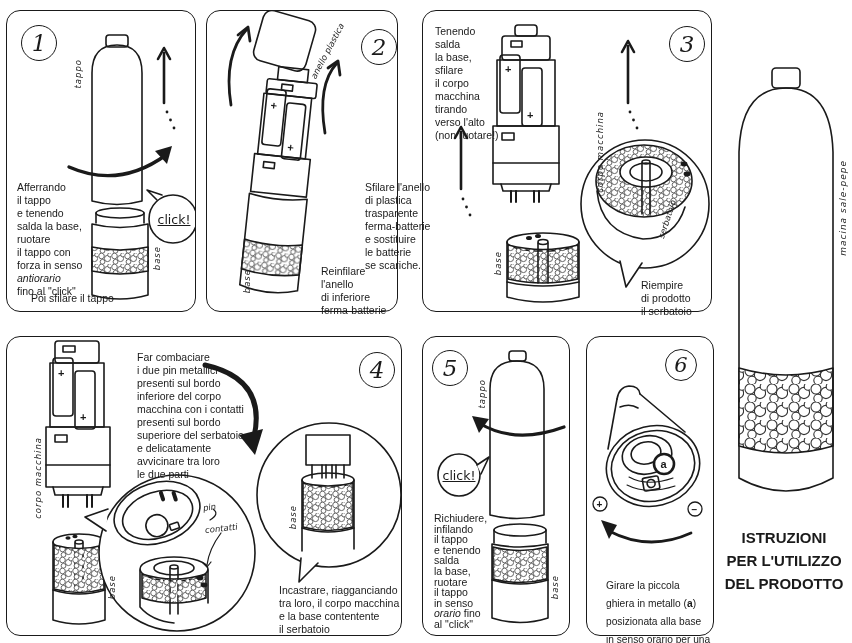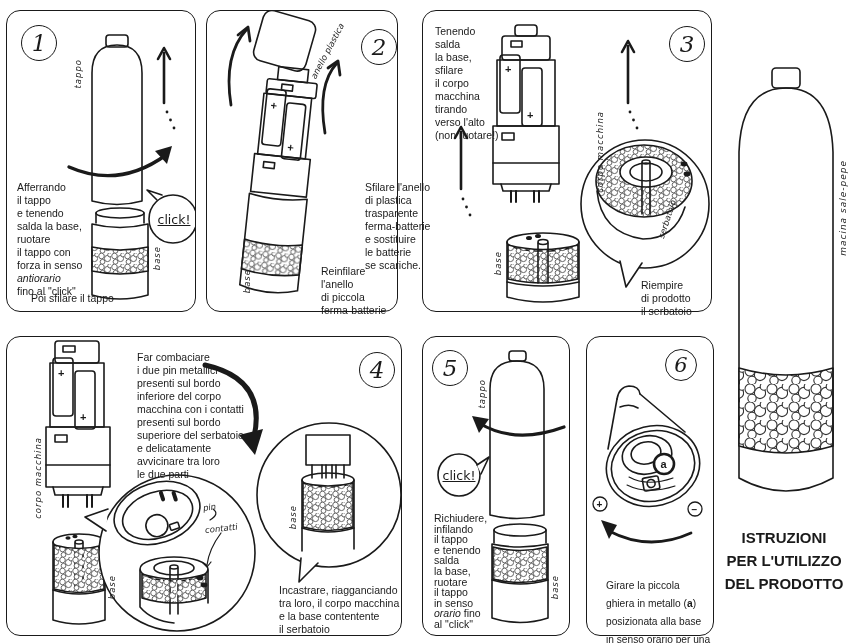--- a/index.html
+++ b/index.html
@@ -118,21 +118,21 @@
     <div class="vlabel" style="left:35px;top:258px;">base</div>
     <div class="cap" style="left:114px;top:170px;width:76px;margin-left:44px;">Sfilare l'anello
 di plastica
 trasparente
 ferma-batterie
 e sostituire
 le batterie
 se scariche.</div>
     <div class="cap" style="left:114px;top:254px;width:76px;">Reinfilare
 l'anello
-di piccola
+di inferiore
 ferma-batterie</div>
   </div>
 
   <div class="panel" style="left:422px;top:10px;width:288px;height:300px;">
     <div class="num" style="left:246px;top:15px;">3</div>
     <svg width="288" height="300" viewBox="0 0 288 300">
       <g class="ink">
         <rect x="92" y="14" width="22" height="11" rx="3"></rect>
         <rect x="79" y="25" width="48" height="24" rx="3"></rect>
         <rect x="88" y="30" width="11" height="6"></rect>

